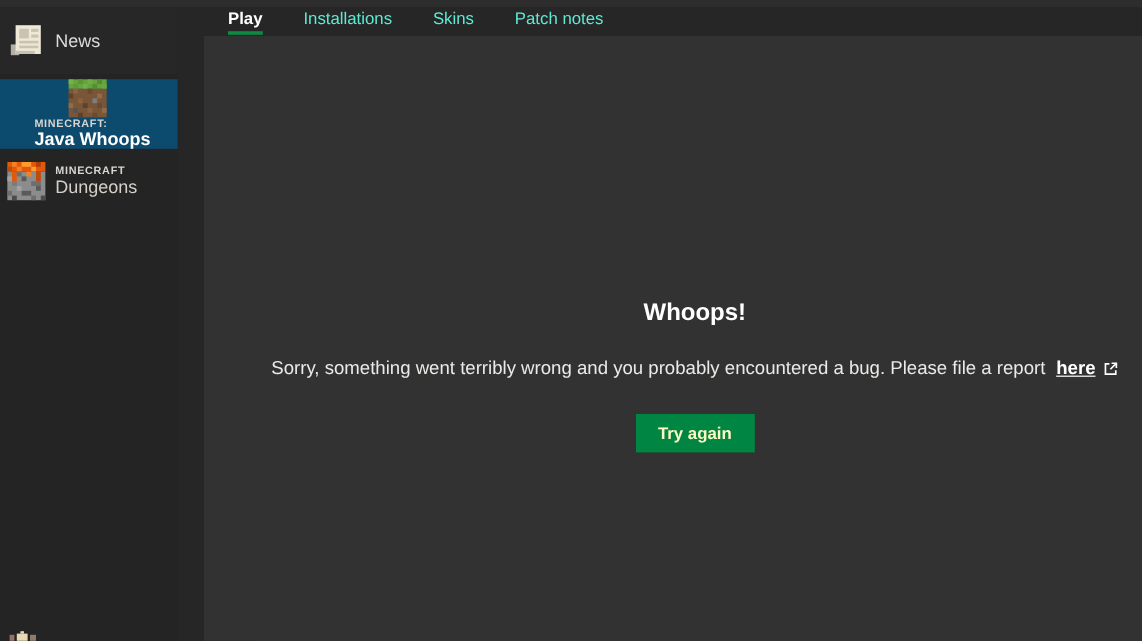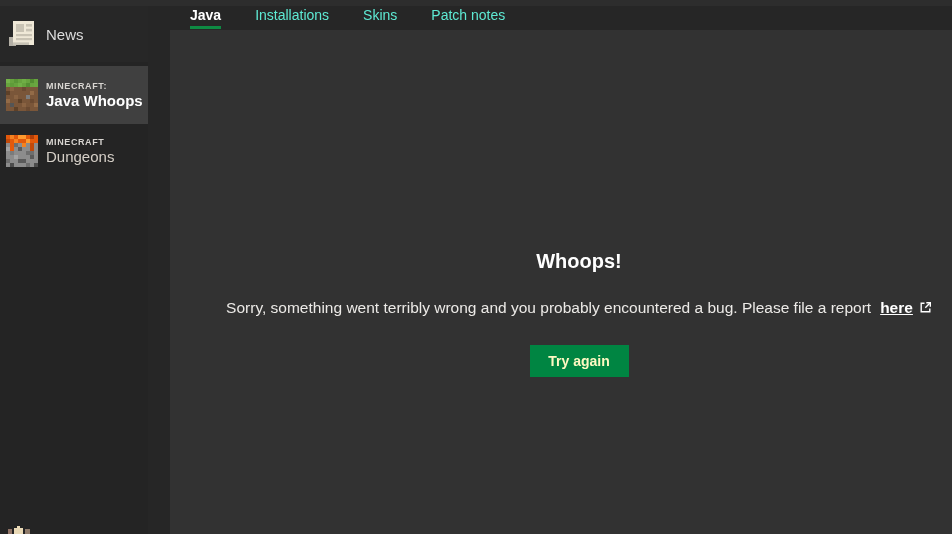--- a/index.html
+++ b/index.html
@@ -9,21 +9,21 @@
     font-family:"Liberation Sans","DejaVu Sans",sans-serif;
     -webkit-font-smoothing:antialiased;
   }
   
   .topstrip{position:absolute;top:0;left:0;right:0;height:6px;background:#2d2d2d;z-index:6;}
 
   
   .sidebar{position:absolute;top:0;left:0;bottom:0;width:148px;background:#242424;z-index:2;}
   .side-row{display:flex;align-items:center;padding-left:6px;cursor:pointer;}
   .row-news{margin-top:6px;height:56px;background:#272727;}
-  .row-java{margin-top:4px;height:58px;background:#404040;}
+  .row-java{margin-top:4px;height:58px;background:#0c4a6e;flex-direction:column;}
   .row-dungeons{height:54px;}
   .side-icon{width:32px;height:32px;flex:0 0 32px;margin-right:8px;image-rendering:pixelated;}
   .news-label{font-size:15px;color:#dcdcdc;}
   .game-text{display:flex;flex-direction:column;line-height:1.15;}
   .kicker{font-size:9px;font-weight:bold;letter-spacing:.6px;color:#d8d5d1;}
   .game-label{font-size:15px;}
   .label-java{font-weight:bold;color:#ffffff;}
   .label-dungeons{font-weight:normal;color:#d5cfc7;}
   .peek{position:absolute;bottom:0;left:0;width:60px;height:8px;}
   .peek span{position:absolute;bottom:0;display:block;}
@@ -137,21 +137,21 @@
 
   <div class="peek">
     <span class="p1"></span>
       <span class="p2"></span>
       <span class="p3"></span>
   </div>
 </aside>
 
 <div class="main">
   <nav class="tabbar">
-    <div class="tab active">Java</div>
+    <div class="tab active">Play</div>
     <div class="tab">Installations</div>
     <div class="tab">Skins</div>
     <div class="tab">Patch notes</div>
   </nav>
 
   <div class="content">
     <div class="error-block">
       <h1 class="error-title">Whoops!</h1>
       <p class="error-line">
         <span>Sorry, something went terribly wrong and you probably encountered a bug. Please file a report</span>

